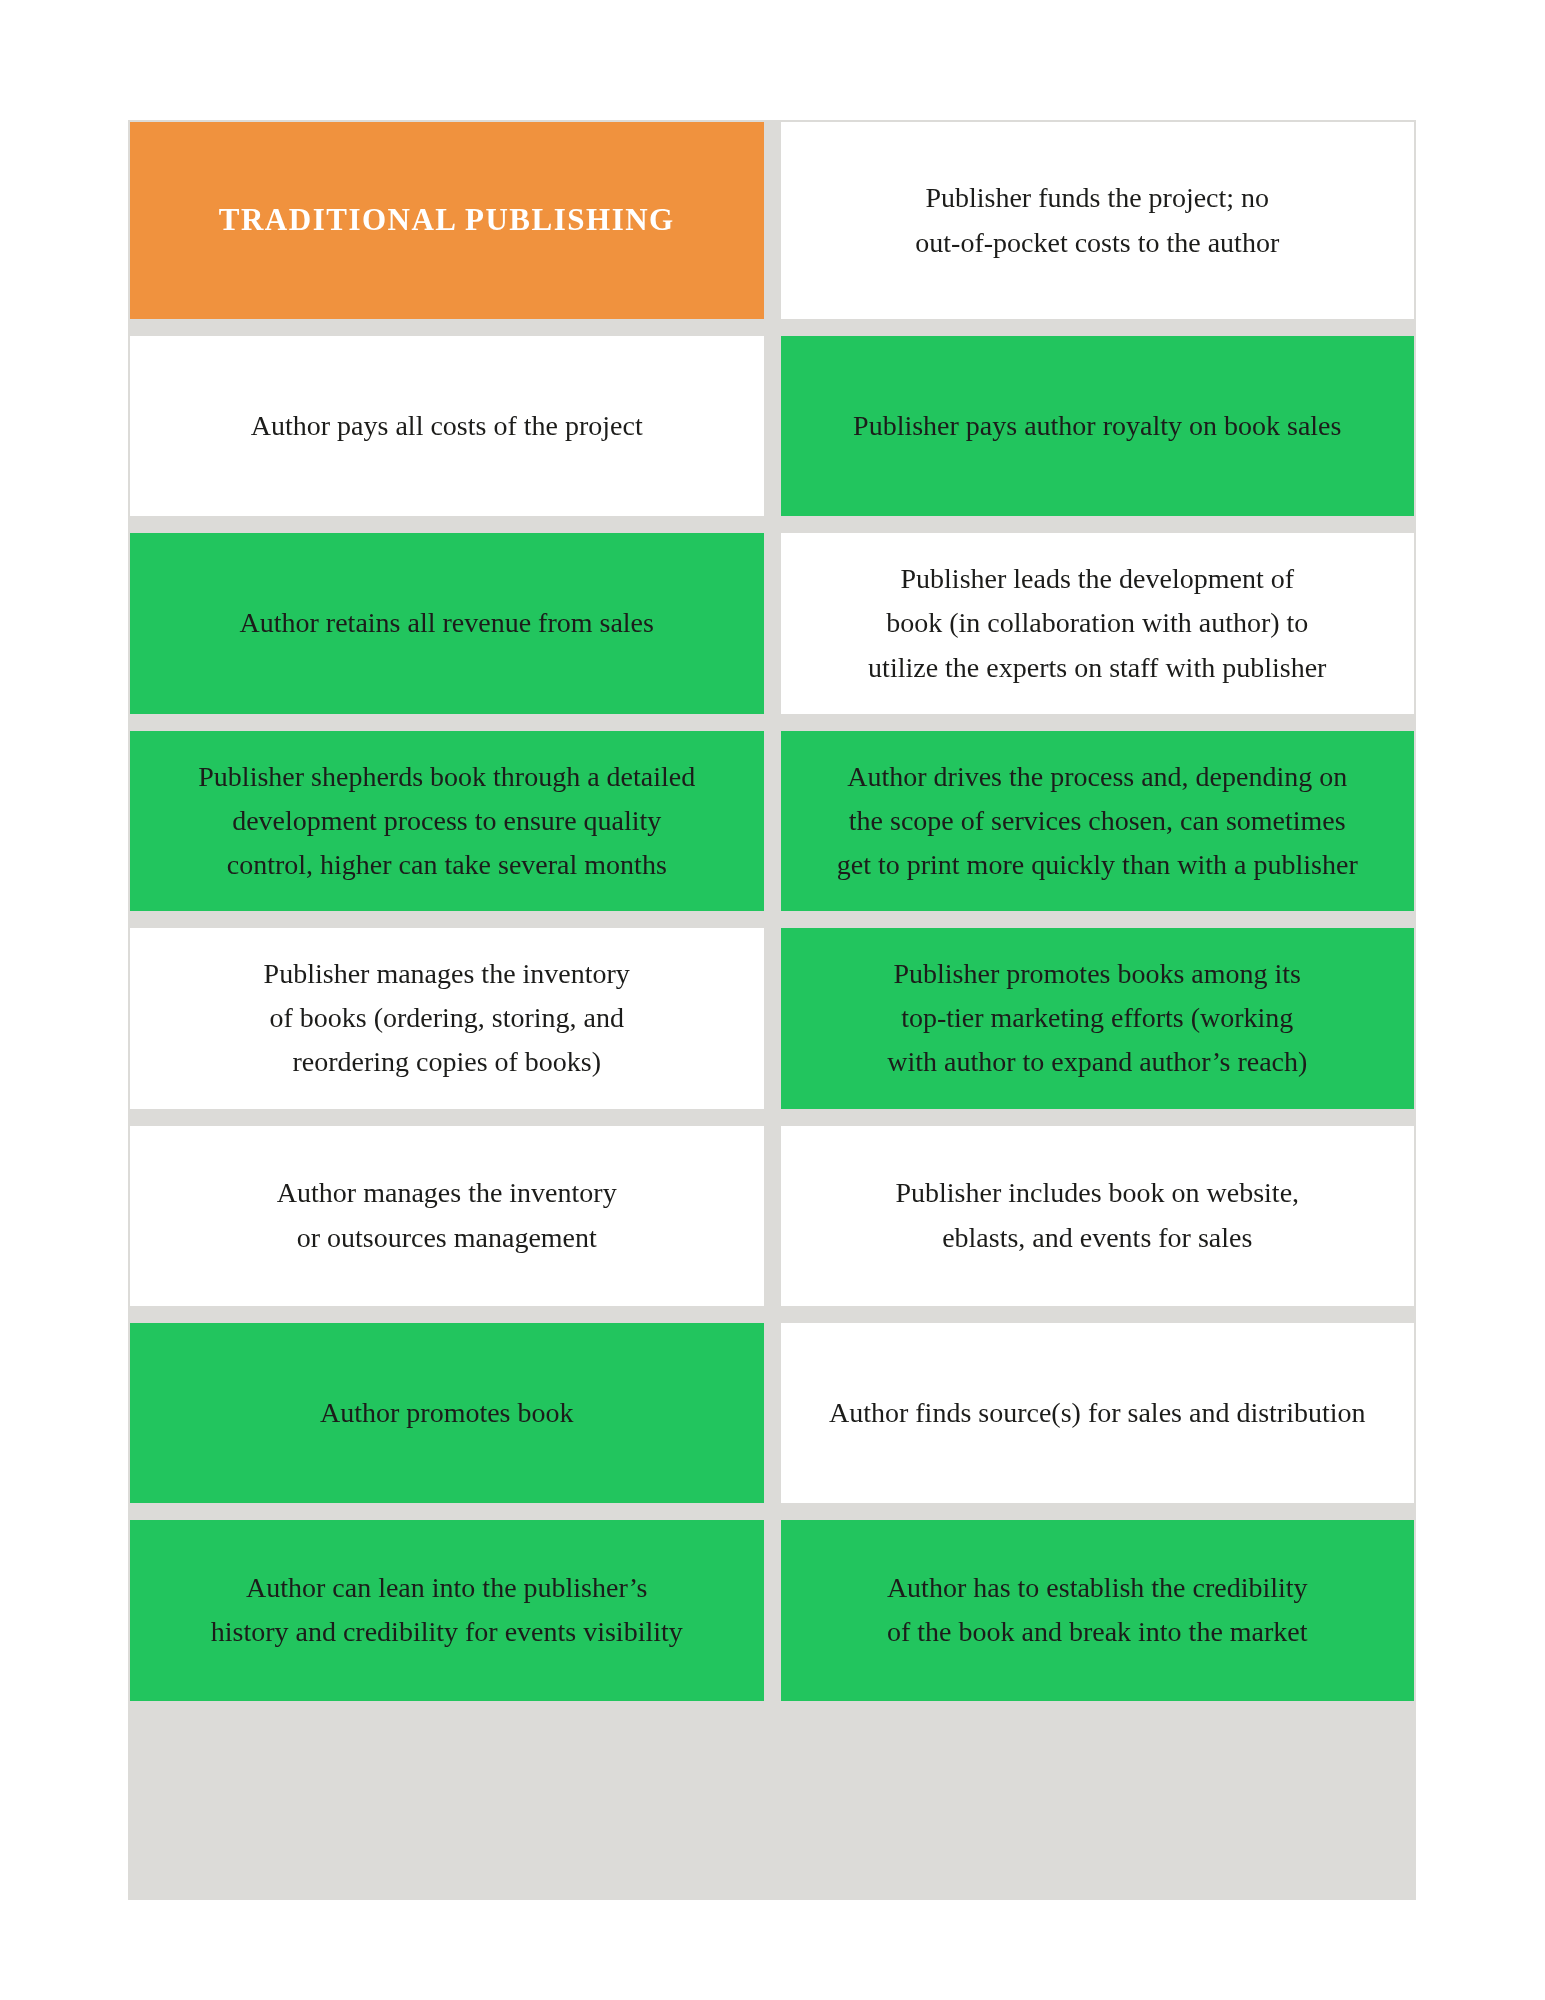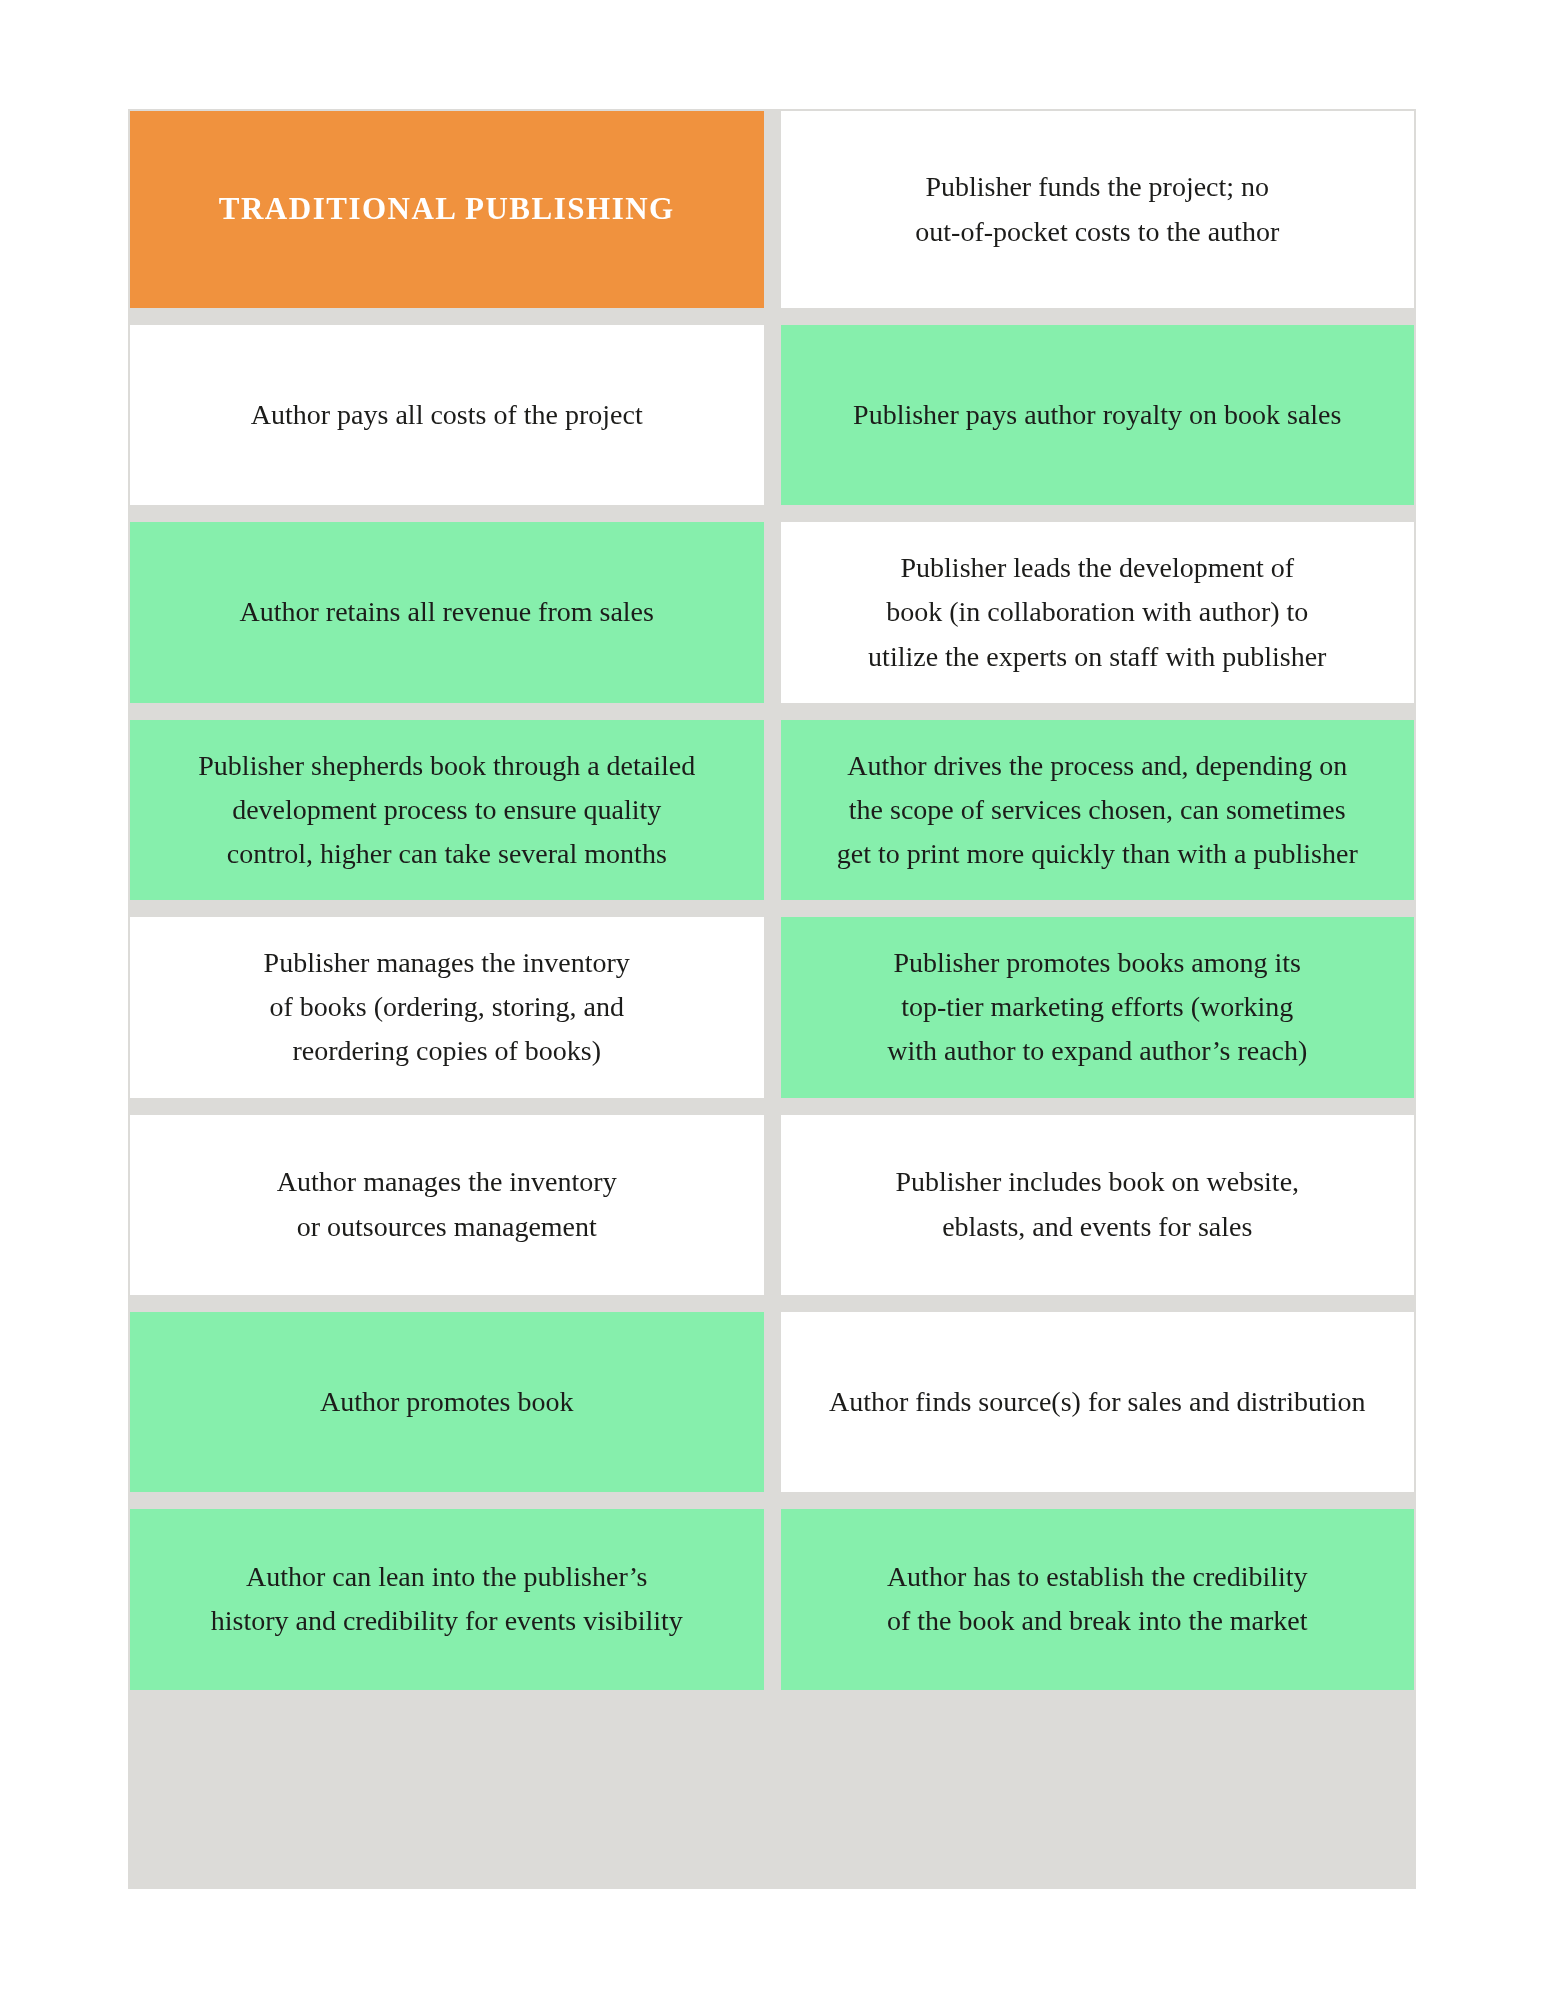--- a/index.html
+++ b/index.html
@@ -13,21 +13,21 @@
   .page {
     position: relative;
     width: 1545px;
     height: 2000px;
     background: #ffffff;
     overflow: hidden;
   }
   .comparison-table {
     position: absolute;
     left: 128px;
-    top: 109px;
+    top: 120px;
     width: 1288px;
     height: 1780px;
     box-sizing: border-box;
     background: #dcdbd8;          
     padding: 2px;
     display: grid;
     grid-template-columns: 1fr 1fr;
     grid-template-rows: 197px repeat(8, 1fr);
     gap: 17px;
   }
@@ -44,21 +44,21 @@
   }
   .cell.header {
     background: #f0923e;
     color: #ffffff;
     font-weight: bold;
     font-size: 31px;
     letter-spacing: 1.5px;
     line-height: 1.3;
   }
   .row-a { background: #ffffff; }
-  .row-b { background: #86efac; }
+  .row-b { background: #22c55e; }
 </style>
 </head>
 <body>
 
 <div class="page">
   <div class="comparison-table">
 
     <div class="cell header">TRADITIONAL PUBLISHING</div>
 
     <div class="cell row-a">Publisher funds the project; no out-of-pocket costs to the author</div>

